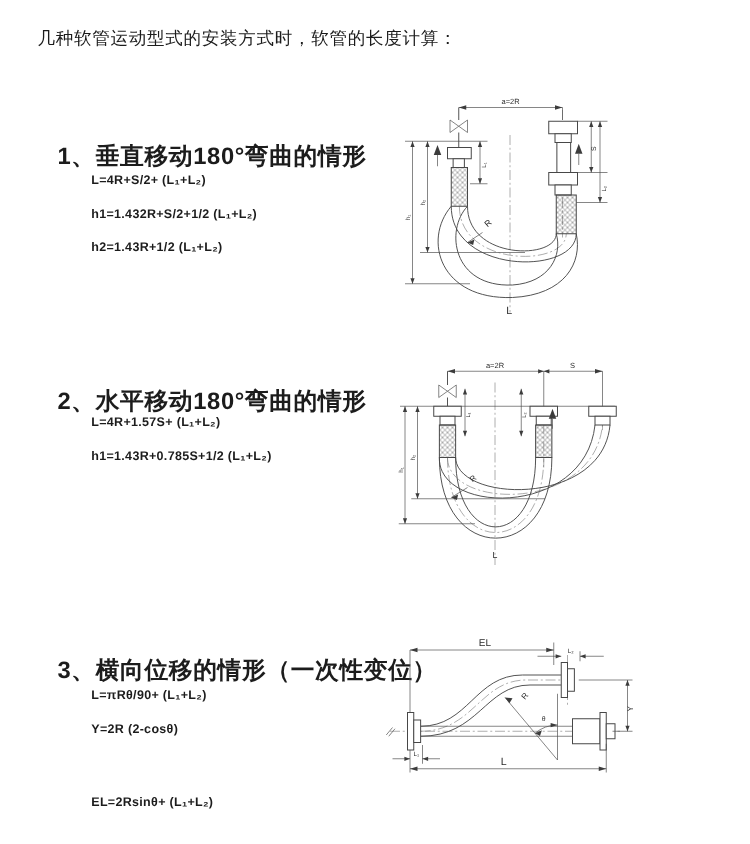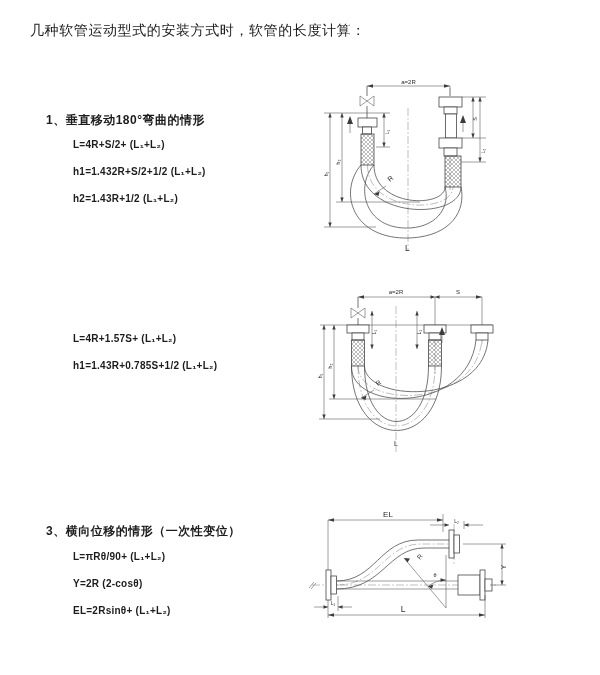--- a/index.html
+++ b/index.html
@@ -1,20 +1,20 @@
 <!DOCTYPE html>
 <html><head>
 <meta charset="utf-8">
 <style>
   html,body{margin:0;padding:0;background:#ffffff;}
   .page{position:relative;width:600px;height:675px;background:#ffffff;
         font-family:"Liberation Sans","DejaVu Sans",sans-serif;color:#1c1c1c;overflow:hidden;}
   .title{position:absolute;left:30px;top:22px;font-size:14px;font-weight:400;
          letter-spacing:.6px;margin:0;}
-  .heading{position:absolute;left:46px;font-size:12px;font-weight:700;letter-spacing:.5px;}
+  .heading{position:absolute;left:46px;font-size:19px;font-weight:700;letter-spacing:.5px;}
   .formula{position:absolute;left:73px;font-size:10px;font-weight:700;letter-spacing:.25px;}
   .d{position:absolute;}
   svg .ln{stroke:#474747;stroke-width:.75;fill:none;}
   svg .tn{stroke:#4f4f4f;stroke-width:.55;fill:none;}
   svg .cl{stroke:#7d7d7d;stroke-width:.5;fill:none;stroke-dasharray:8 2.2 1.6 2.2;}
   svg .fit{fill:#ffffff;stroke:#474747;stroke-width:.8;}
   svg .hs{stroke:#474747;stroke-width:.8;}
   svg .ar{fill:#3c3c3c;stroke:none;}
   svg text{fill:#2b2b2b;font-family:"Liberation Sans","DejaVu Sans",sans-serif;}
 </style>
@@ -23,27 +23,28 @@
 
 <div class="page">
 
   <h1 class="title">几种软管运动型式的安装方式时，软管的长度计算：</h1>
 
   <div class="heading" style="top:112px">1、垂直移动180°弯曲的情形</div>
   <div class="formula" style="top:139px">L=4R+S/2+ (L₁+L₂)</div>
   <div class="formula" style="top:166px">h1=1.432R+S/2+1/2 (L₁+L₂)</div>
   <div class="formula" style="top:193px">h2=1.43R+1/2 (L₁+L₂)</div>
 
+  <div class="heading" style="top:308px">2、水平移动180°弯曲的情形</div>
   <div class="formula" style="top:333px">L=4R+1.57S+ (L₁+L₂)</div>
   <div class="formula" style="top:360px">h1=1.43R+0.785S+1/2 (L₁+L₂)</div>
 
   <div class="heading" style="top:523px">3、横向位移的情形（一次性变位）</div>
   <div class="formula" style="top:551px">L=πRθ/90+ (L₁+L₂)</div>
   <div class="formula" style="top:578px">Y=2R (2-cosθ)</div>
-  <div class="formula" style="top:605px">EL=2Rsinθ+ (L₁+L₂)</div>
+  <div class="formula" style="top:637px">EL=2Rsinθ+ (L₁+L₂)</div>
 
   <svg class="d" style="left:310px;top:70px" width="290" height="190" viewBox="0 0 290 190">
     <defs>
       <pattern id="hatch1" width="4" height="4" patternUnits="userSpaceOnUse">
         <path d="M0 4 L4 0 M0 0 L4 4" stroke="#6a6a6a" stroke-width="0.45"></path>
       </pattern>
     </defs>
 
     <g>
       <line class="cl" x1="98" y1="38" x2="98" y2="180"></line>

